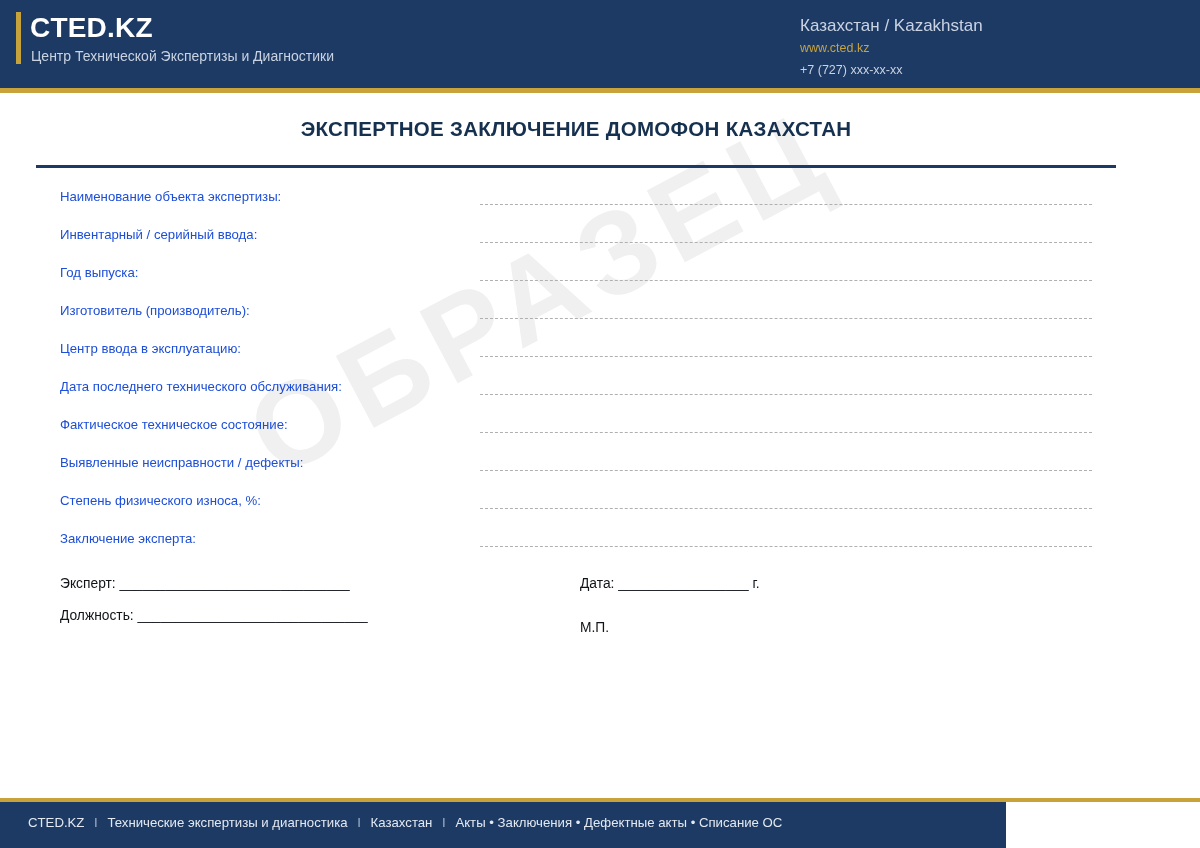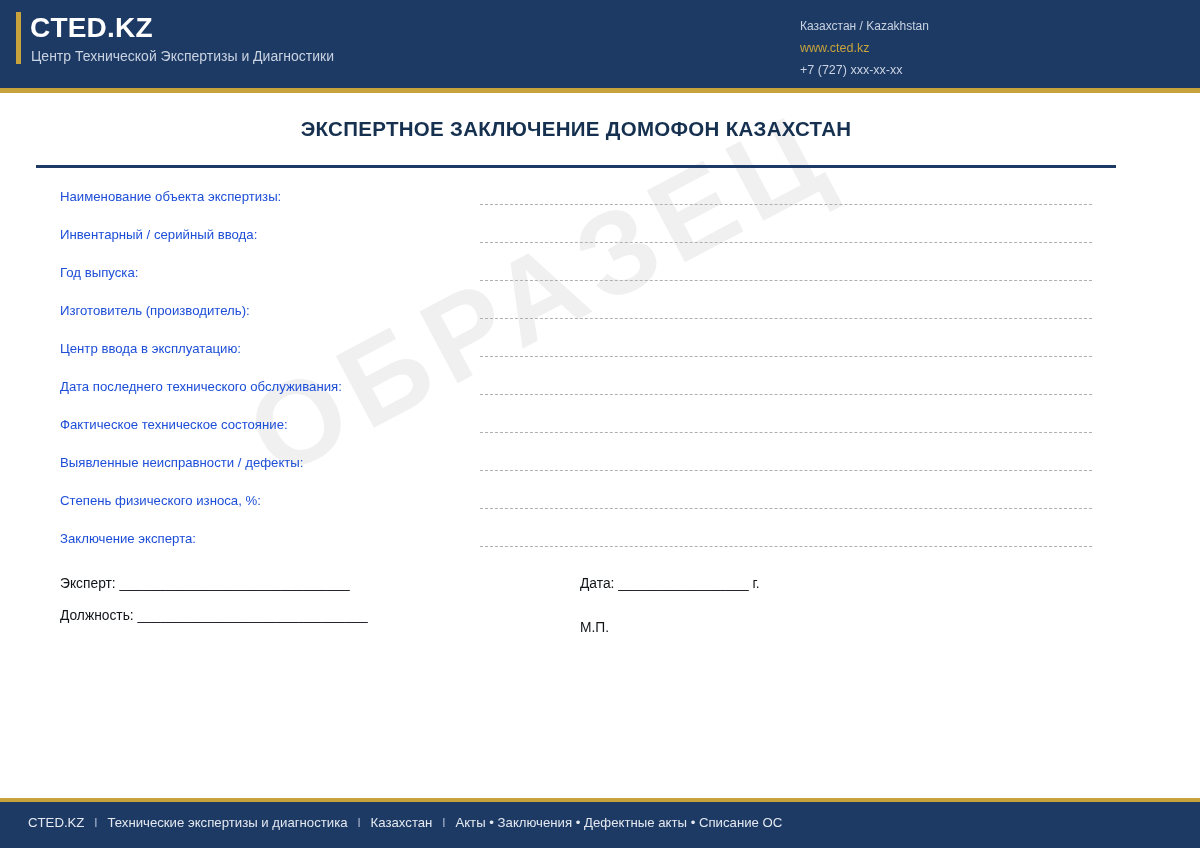--- a/index.html
+++ b/index.html
@@ -56,21 +56,21 @@
   }
   .hdr-right {
     position: absolute;
     right: 140px; top: 15px;
     text-align: left;
     width: 260px;
   }
   .hdr-right div { white-space: nowrap; }
   .hdr-country {
     color: #c9d3e2;
-    font-size: 12px;
+    font-size: 17px;
     line-height: 22px;
   }
   .hdr-site {
     color: #c8a33c;
     font-size: 12.5px;
     line-height: 22px;
   }
   .hdr-phone {
     color: #c9d3e2;
     font-size: 12.5px;
@@ -165,21 +165,21 @@
   .footer-accent {
     position: absolute;
     left: 0; bottom: 46px;
     width: 1200px;
     height: 4px;
     background: #c8a33c;
   }
   .footer {
     position: absolute;
     left: 0; bottom: 0;
-    width: 1200px;
+    width: 1006px;
     height: 46px;
     background: #1d3a64;
   }
   .footer-text {
     position: absolute;
     left: 28px; top: 13px;
     color: #e4e9f1;
     font-size: 13.2px;
     white-space: nowrap;
   }

